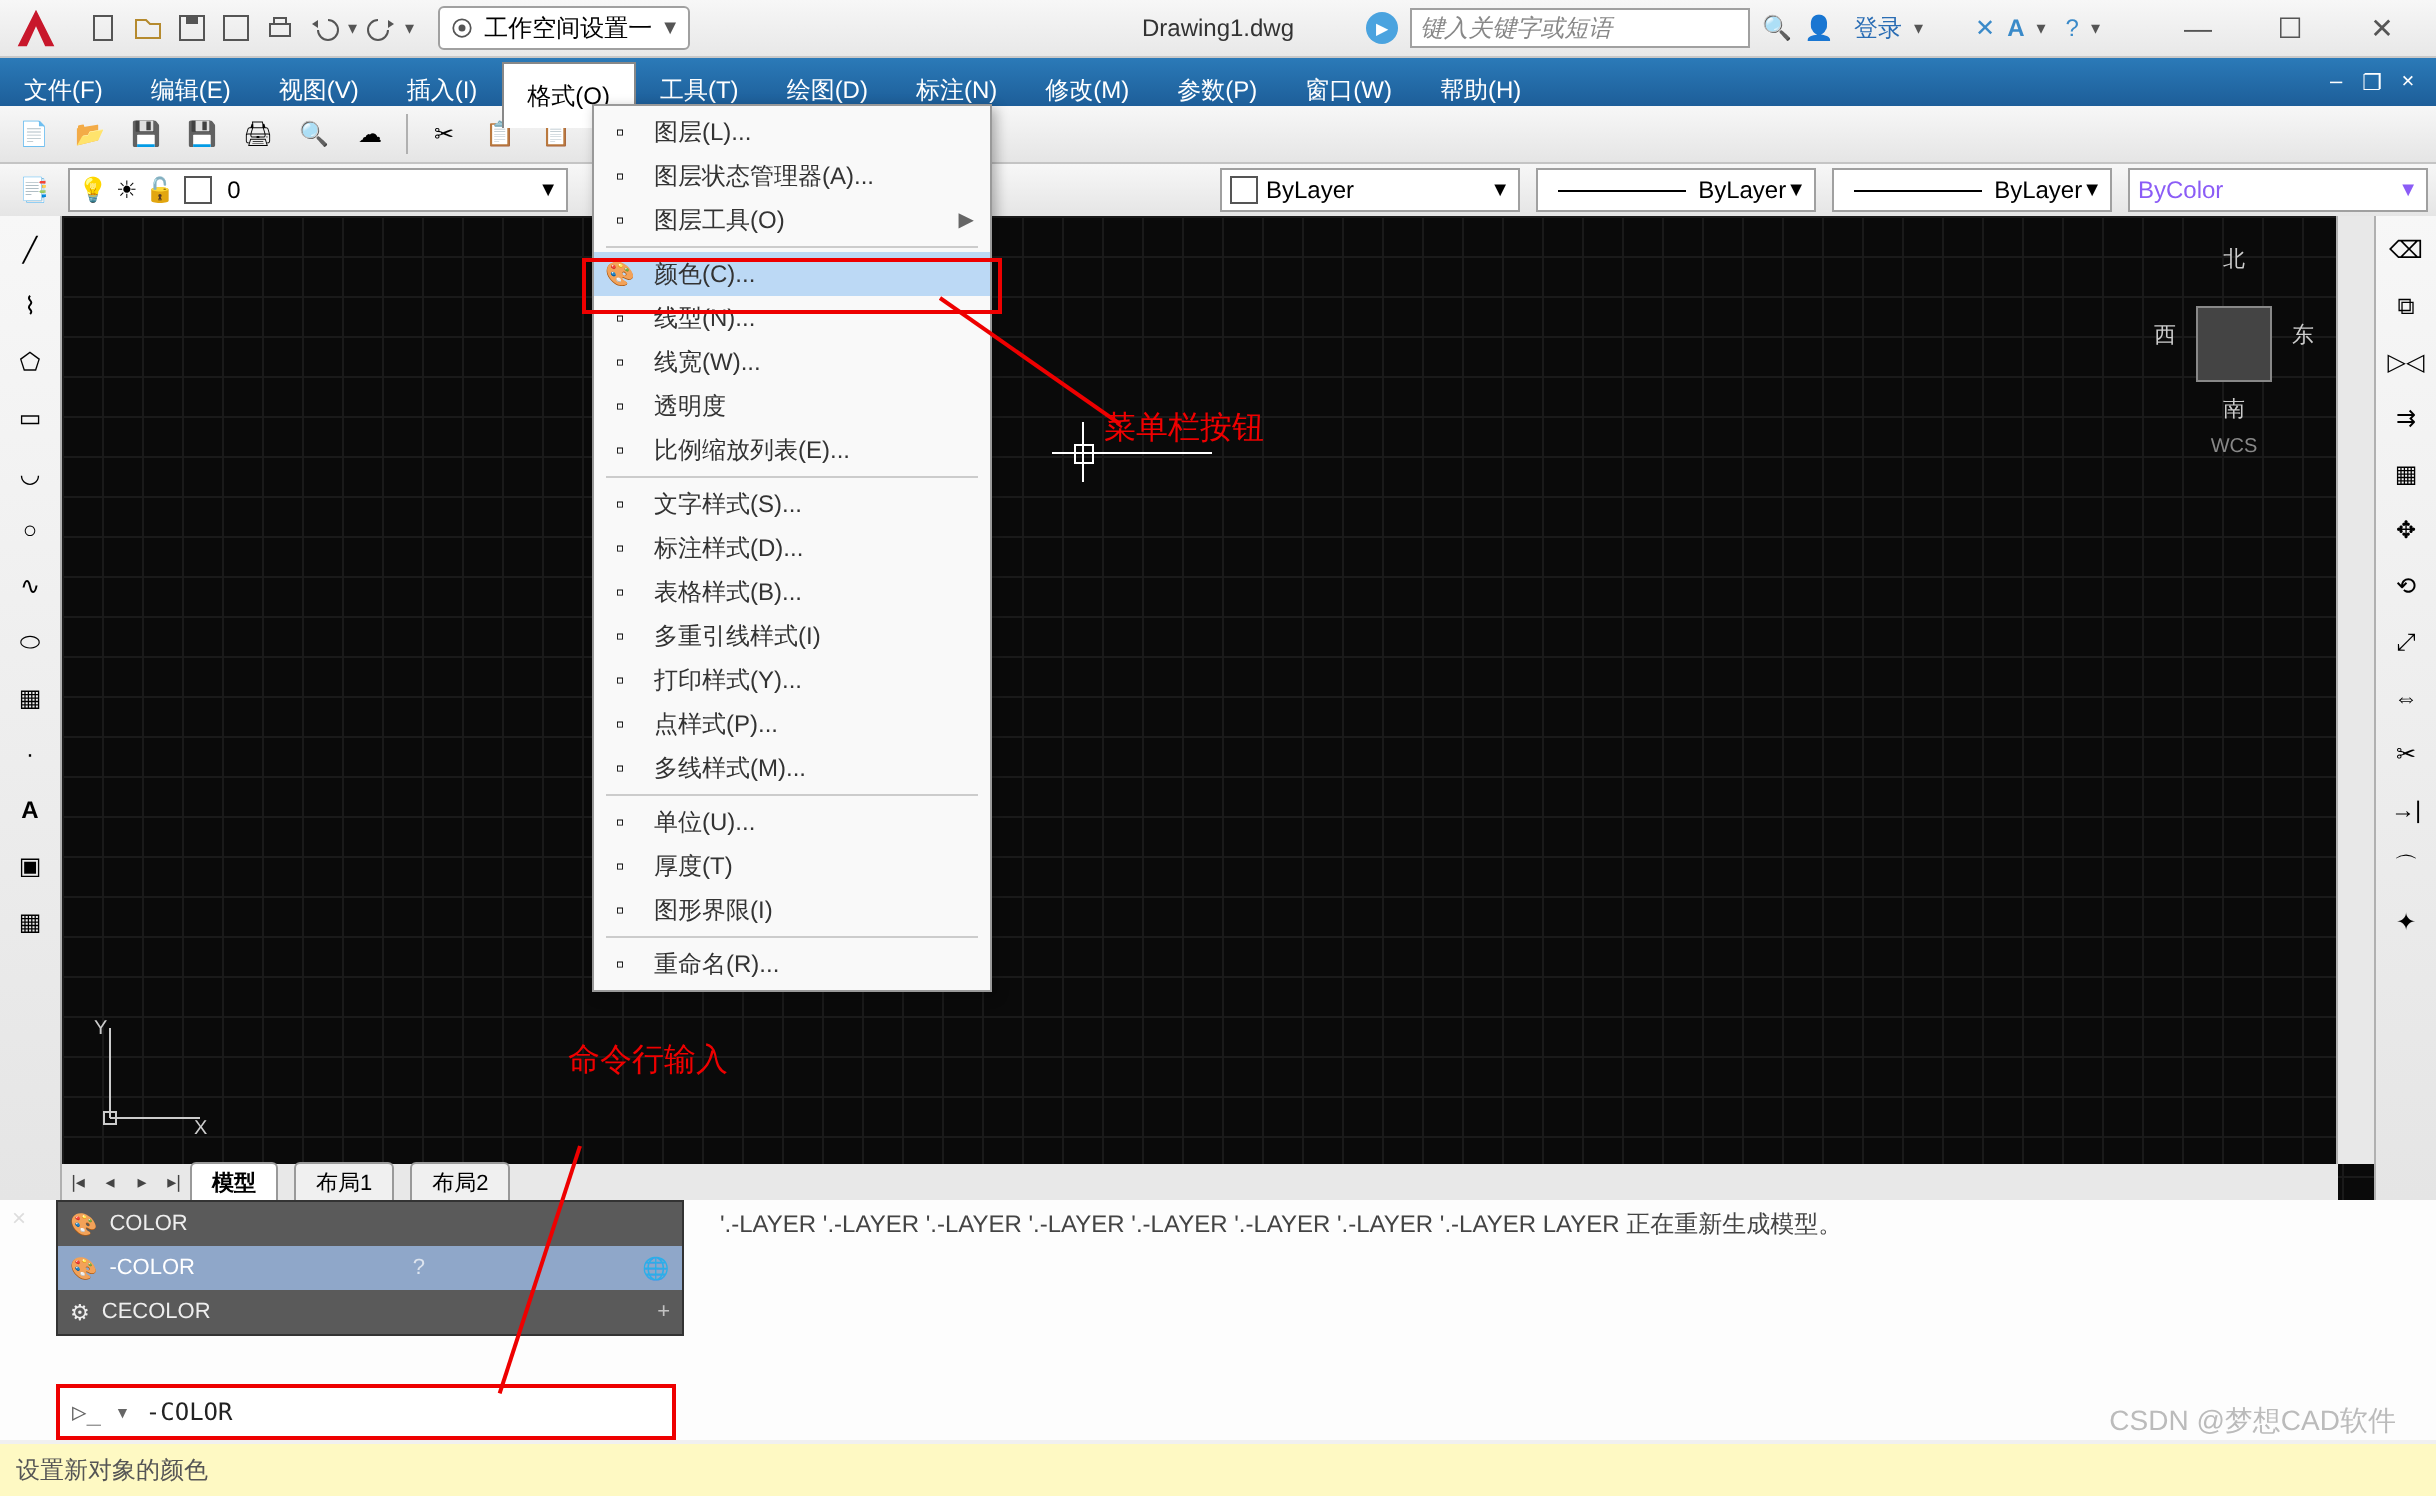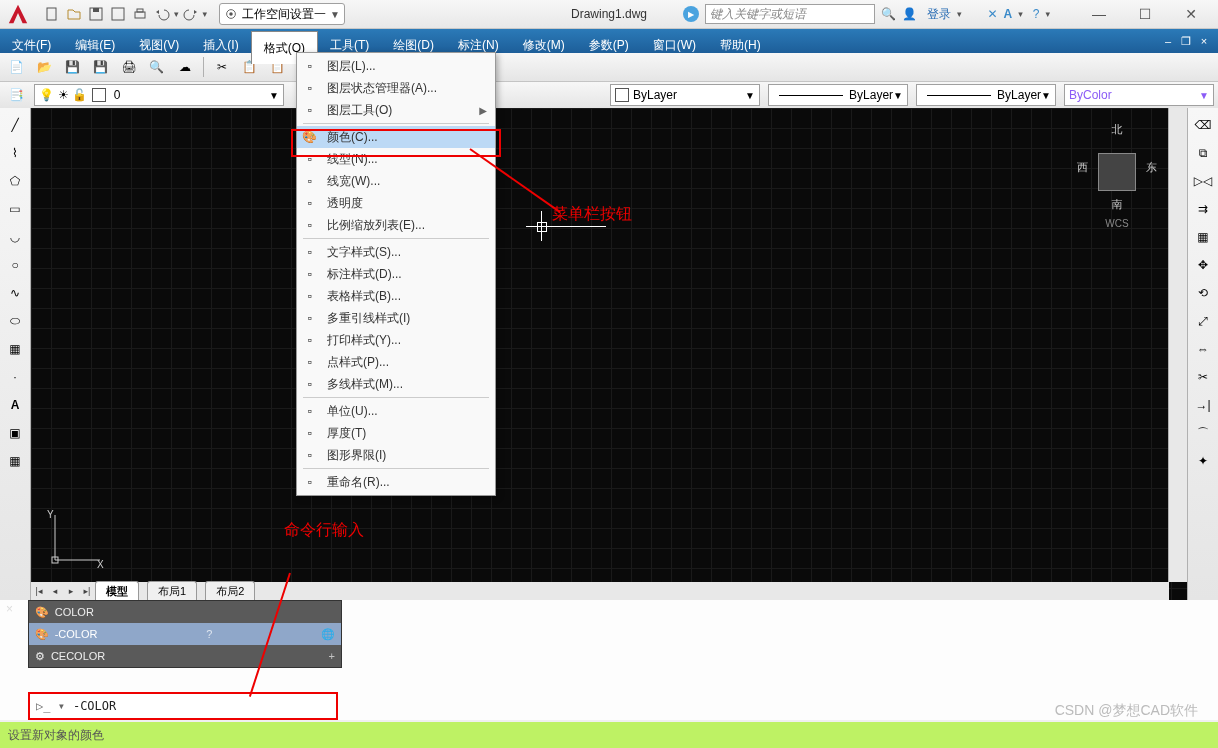--- a/index.html
+++ b/index.html
@@ -84,21 +84,21 @@
 .pal-row{height:22px;display:flex;align-items:center;padding:0 6px;gap:6px;color:#eee;font-size:11px}
 .pal-row.sel{background:#8fa7c9;color:#fff}
 .pal-row .small{margin-left:auto;font-size:11px;opacity:.7}
 .pal-x{position:absolute;left:6px;top:2px;color:#ddd;font-size:12px;width:18px}
 .cmd-log{padding:4px 8px 0 360px;color:#444;font-size:12px;line-height:16px;white-space:nowrap;overflow:hidden}
 .cmd-input-row{margin-top:auto;height:24px;border:2px solid #e00;display:flex;align-items:center;padding:0 6px;gap:8px;background:#fff;margin-left:28px;margin-right:880px}
 .cmd-prompt{color:#666;font-family:Consolas,monospace}
 .cmd-text{font-family:Consolas,monospace;color:#222}
 
 
-.statusbar{position:absolute;left:0;right:0;bottom:0;height:26px;background:#bef264;display:flex;align-items:center;padding:0 8px;color:#555;font-size:12px}
+.statusbar{position:absolute;left:0;right:0;bottom:0;height:26px;background:#fef9c3;display:flex;align-items:center;padding:0 8px;color:#555;font-size:12px}
 .watermark{position:absolute;right:20px;bottom:28px;color:#bbb;font-size:14px}
 </style>
 </head>
 <body>
 
 <div class="titlebar">
   <div class="app-logo">
     <svg viewBox="0 0 24 24">
         <path fill="#c8172b" d="M2 22 L12 2 L22 22 L17 22 L12 11 L7 22 Z"></path>
       </svg>
@@ -424,20 +424,21 @@
       <span class="small">?</span>
       <span class="small">🌐</span>
     </div>
     <div class="pal-row">
       <span>⚙</span>
       <span>CECOLOR</span>
       <span class="small">+</span>
     </div>
   </div>
   <div class="cmd-log">
+    <div>'.-LAYER '.-LAYER '.-LAYER '.-LAYER '.-LAYER '.-LAYER '.-LAYER '.-LAYER LAYER 正在重新生成模型。</div>
   </div>
   <div class="cmd-input-row">
     <span class="cmd-prompt">▷_ ▾</span>
     <span class="cmd-text">-COLOR</span>
   </div>
 </div>
 
 <div class="statusbar">
   <span>设置新对象的颜色</span>
 </div>

